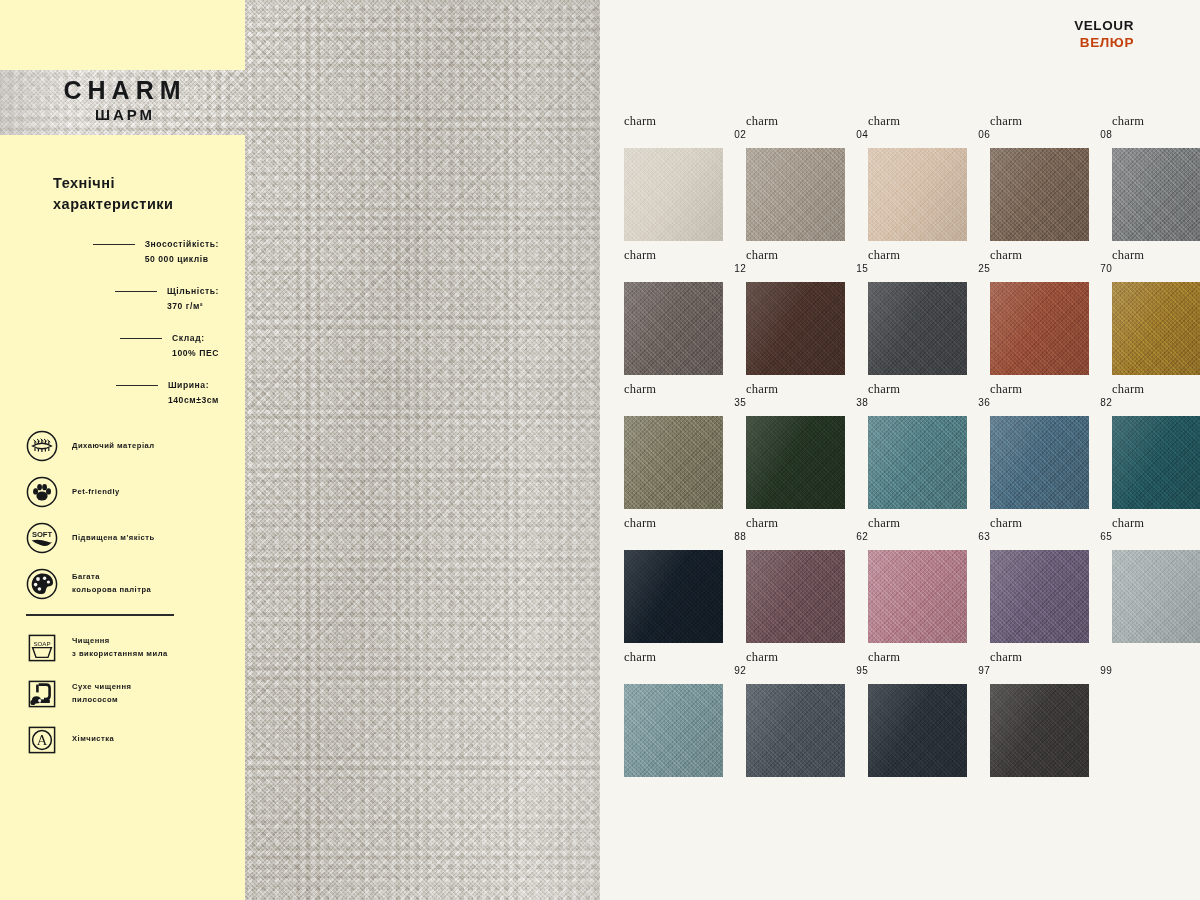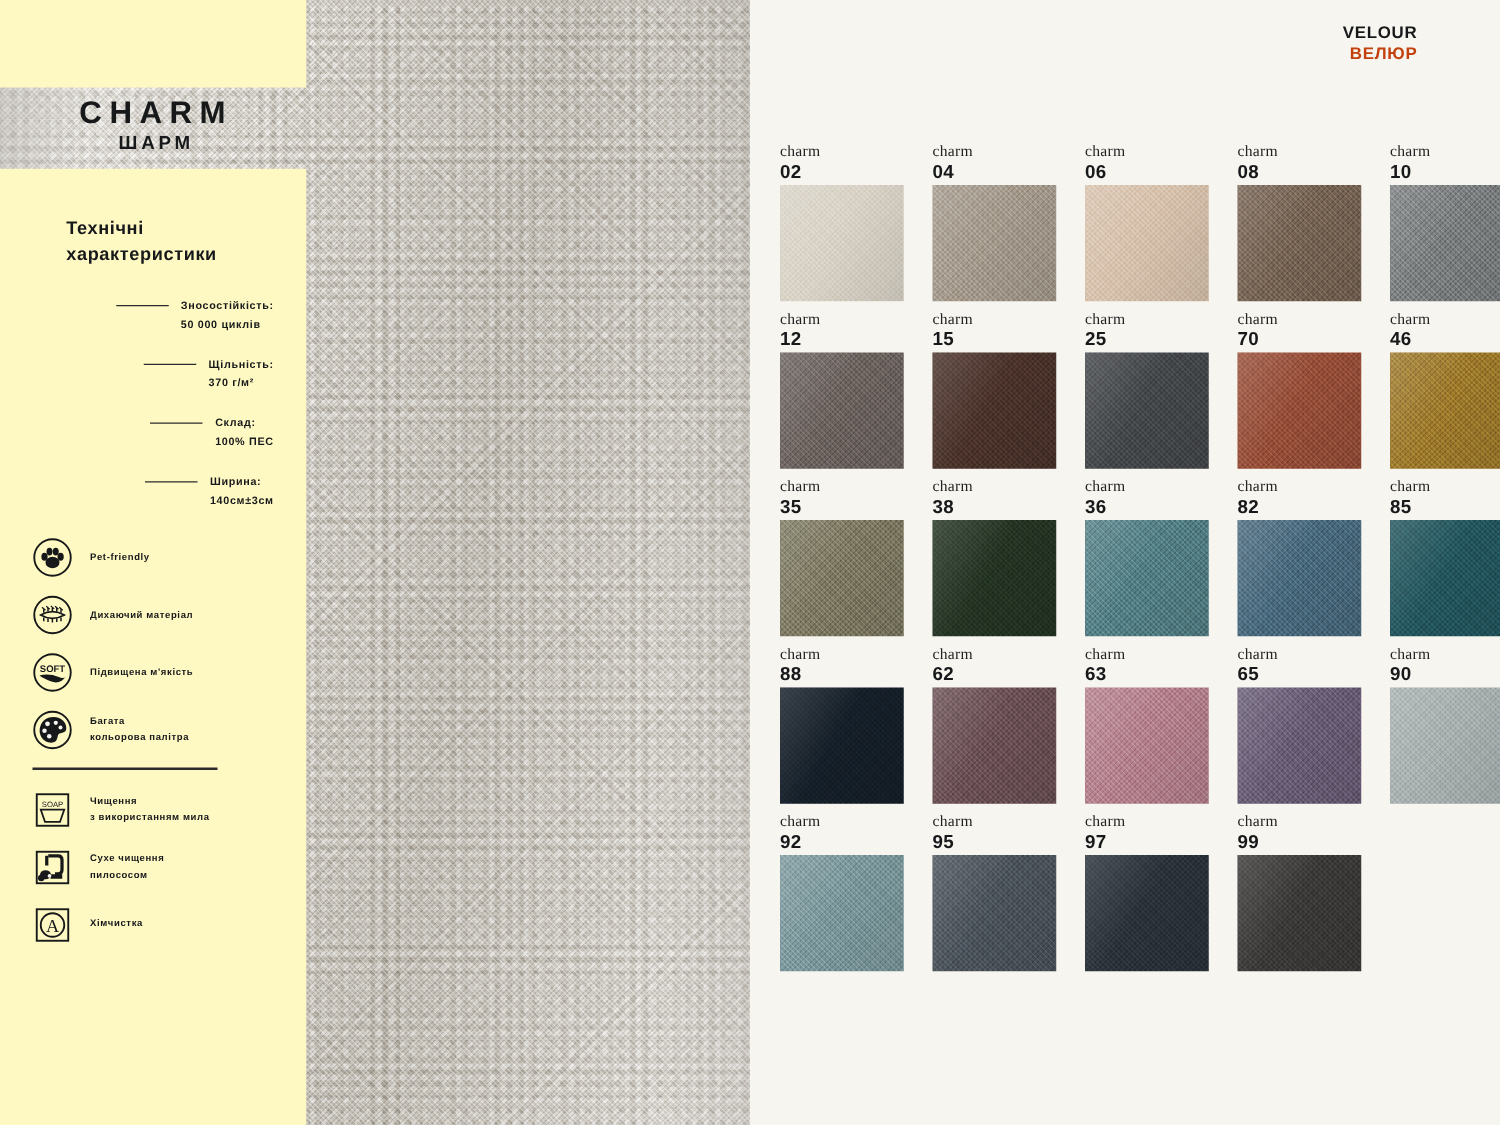--- a/index.html
+++ b/index.html
@@ -111,21 +111,21 @@
     grid-template-columns:repeat(5,122px);
     column-gap:0; row-gap:0;
   }
   .swatch-cell{ width:122px; height:134px; }
   .swatch-label{ height:36px; padding-top:2px; }
   .swatch-label .name{
     font-family:"Liberation Serif", serif;
     font-size:12.5px; color:#222; line-height:1.18; letter-spacing:.2px;
   }
   .swatch-label .code{
-    font-size:15px; font-weight:700; color:#17181a; line-height:1.2; letter-spacing:.3px;
+    font-size:10px; font-weight:400; color:#17181a; line-height:1.2; letter-spacing:.3px;text-align:right;
   }
   .swatch-chip{
     width:99px; height:93px; position:relative; overflow:hidden;
   }
   .swatch-chip .tex{
     position:absolute; inset:0;
     background-image:
       repeating-linear-gradient(45deg, rgba(255,255,255,.17) 0 1px, rgba(0,0,0,0) 1px 3px),
       repeating-linear-gradient(-45deg, rgba(0,0,0,.17) 0 1px, rgba(0,0,0,0) 1px 3px),
       repeating-linear-gradient(90deg, rgba(0,0,0,.07) 0 1px, rgba(0,0,0,0) 1px 4px);
@@ -188,43 +188,43 @@
           <div>140см±3см</div>
         </div>
       </div>
     </div>
 
   <div class="feature-list" id="feature-rows">
       <div class="feature-row">
         <div class="feature-icon">
           <svg width="32" height="32" viewBox="0 0 32 32">
             <circle cx="16" cy="16" r="14.6" fill="none" stroke="#17181a" stroke-width="1.5"></circle>
+            <path d="M6.5 16 Q16 10.5 25.5 16 Q16 21.5 6.5 16 Z" fill="none" stroke="#17181a" stroke-width="1.3"></path>
+            <path d="M9 11.3 L9 14.2 M12.4 10.4 L12.4 13.4 M15.9 10 L15.9 13 M19.4 10.4 L19.4 13.4 M22.8 11.3 L22.8 14.2" stroke="#17181a" stroke-width="1.2"></path>
+            <path d="M7.6 9.8 L10.4 12.2 M11 9 L13.8 11.4 M14.6 8.7 L17.4 11.1 M18 9 L20.8 11.4 M21.4 9.8 L24.2 12.2" stroke="#17181a" stroke-width="1"></path>
+            <path d="M9 18 L9 21 M12.4 18.6 L12.4 21.6 M15.9 19 L15.9 22 M19.4 18.6 L19.4 21.6 M22.8 18 L22.8 21" stroke="#17181a" stroke-width="1.2"></path>
+          </svg>
+        </div>
+        <div class="feature-label">
+          <div>Дихаючий матеріал</div>
+        </div>
+      </div>
+      <div class="feature-row">
+        <div class="feature-icon">
+          <svg width="32" height="32" viewBox="0 0 32 32">
+            <circle cx="16" cy="16" r="14.6" fill="none" stroke="#17181a" stroke-width="1.5"></circle>
             <ellipse cx="16" cy="20" rx="5.6" ry="4.6" fill="#17181a"></ellipse>
             <ellipse cx="9.6" cy="15.4" rx="2.5" ry="3.2" fill="#17181a"></ellipse>
             <ellipse cx="13.6" cy="11.2" rx="2.4" ry="3.1" fill="#17181a"></ellipse>
             <ellipse cx="18.6" cy="11.2" rx="2.4" ry="3.1" fill="#17181a"></ellipse>
             <ellipse cx="22.5" cy="15.4" rx="2.5" ry="3.2" fill="#17181a"></ellipse>
           </svg>
         </div>
         <div class="feature-label">
           <div>Pet-friendly</div>
-        </div>
-      </div>
-      <div class="feature-row">
-        <div class="feature-icon">
-          <svg width="32" height="32" viewBox="0 0 32 32">
-            <circle cx="16" cy="16" r="14.6" fill="none" stroke="#17181a" stroke-width="1.5"></circle>
-            <path d="M6.5 16 Q16 10.5 25.5 16 Q16 21.5 6.5 16 Z" fill="none" stroke="#17181a" stroke-width="1.3"></path>
-            <path d="M9 11.3 L9 14.2 M12.4 10.4 L12.4 13.4 M15.9 10 L15.9 13 M19.4 10.4 L19.4 13.4 M22.8 11.3 L22.8 14.2" stroke="#17181a" stroke-width="1.2"></path>
-            <path d="M7.6 9.8 L10.4 12.2 M11 9 L13.8 11.4 M14.6 8.7 L17.4 11.1 M18 9 L20.8 11.4 M21.4 9.8 L24.2 12.2" stroke="#17181a" stroke-width="1"></path>
-            <path d="M9 18 L9 21 M12.4 18.6 L12.4 21.6 M15.9 19 L15.9 22 M19.4 18.6 L19.4 21.6 M22.8 18 L22.8 21" stroke="#17181a" stroke-width="1.2"></path>
-          </svg>
-        </div>
-        <div class="feature-label">
-          <div>Дихаючий матеріал</div>
         </div>
       </div>
       <div class="feature-row">
         <div class="feature-icon">
           <svg width="32" height="32" viewBox="0 0 32 32">
             <circle cx="16" cy="16" r="14.6" fill="none" stroke="#17181a" stroke-width="1.5"></circle>
             <text x="16" y="15.4" text-anchor="middle" font-family="Liberation Sans, sans-serif" font-size="7.6" font-weight="700" fill="#17181a">SOFT</text>
             <path d="M5.6 18.4 Q13 16.4 21 19.6 Q25 21.4 26.6 19.2 Q22 26 14.4 23 Q8.4 20.6 5.6 18.4 Z" fill="#17181a"></path>
           </svg>
         </div>

